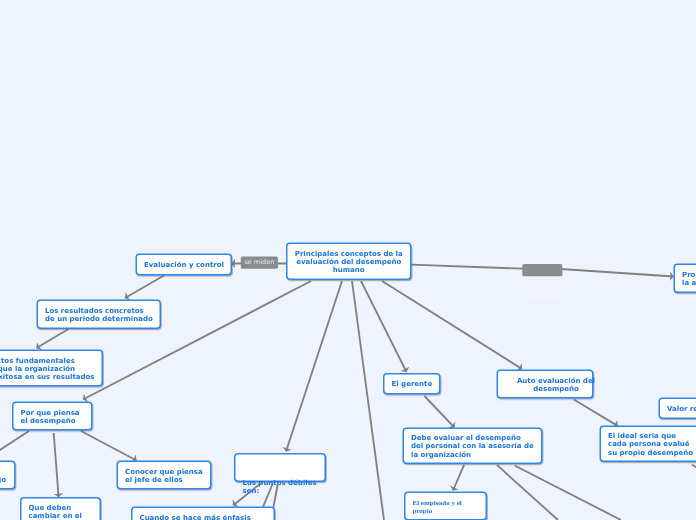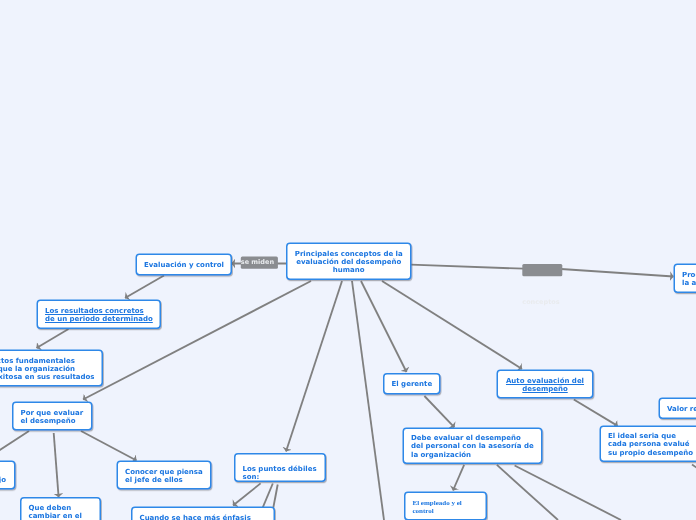--- a/index.html
+++ b/index.html
@@ -7,22 +7,22 @@
   body{width:696px;height:520px;background:#eff3fd;overflow:hidden;
        font-family:"DejaVu Sans",sans-serif;
        -webkit-font-smoothing:antialiased;}
   #stage{position:relative;width:696px;height:520px;background:#eff3fd;overflow:hidden;}
   #scene{position:absolute;left:0;top:0;}
   .ntext{position:absolute;box-sizing:border-box;color:#1a75e0;transform:translateZ(0);
          font-weight:bold;font-size:7px;line-height:8.1px;
          white-space:nowrap;pointer-events:none;}
   .ntext.ctr{text-align:center;}
   .ltext{position:absolute;box-sizing:border-box;color:#e9ebee;transform:translateZ(0);
-         font-size:6.5px;line-height:8px;white-space:nowrap;
-         font-weight:bold;}
+         font-size:6.5px;line-height:8px;white-space:nowrap;text-align:center;
+         font-weight:normal;}
 </style>
 </head>
 <body>
 
 <div id="stage">
   <svg id="scene" viewBox="0 0 696 520" width="696" height="520">
     <defs>
       <marker id="arrow" markerWidth="3.7" markerHeight="10" refX="3.6" refY="5" orient="auto" markerUnits="userSpaceOnUse">
         <path d="M0,0 L3.7,5 L0,10 L0.6,5 z" fill="#808080"></path>
       </marker>
@@ -84,67 +84,67 @@
         <div>evaluación del desempeño</div>
         <div>humano</div>
       </div>
       <div class="ntext" style="left: 144px; top: 261.2px; width: 79.5px;">
         <div>Evaluación y control</div>
       </div>
       <div class="ntext" style="left: 682px; top: 270.9px; width: 70px;">
         <div>Proceso que mide</div>
         <div>la actitud</div>
       </div>
-      <div class="ntext" style="left: 45px; top: 306.9px; width: 107.5px; text-decoration: underline;">
+      <div class="ntext" style="left: 45px; top: 306.9px; width: 107.5px;">
         <div>Los resultados concretos</div>
         <div>de un periodo determinado</div>
       </div>
       <div class="ntext" style="left: -22.5px; top: 356.6px; width: 117px;">
         <div>Aspectos fundamentales</div>
         <div>para que la organización</div>
         <div>sea exitosa en sus resultados</div>
       </div>
       <div class="ntext" style="left: 391.5px; top: 380.45px; width: 40.5px; text-align: right;">
         <div>El gerente</div>
       </div>
-      <div class="ntext ctr" style="left: 505px; top: 376.65px; width: 80px; text-decoration: underline;">
+      <div class="ntext ctr" style="left: 516px; top: 376.65px; width: 80px;">
         <div>Auto evaluación del</div>
         <div>desempeño</div>
       </div>
       <div class="ntext" style="left: 667px; top: 404.95px; width: 76px;">
         <div>Valor remunerativo</div>
       </div>
       <div class="ntext" style="left: 20.5px; top: 408.65px; width: 63.5px;">
-        <div>Por que evaluar</div>
+        <div>Por que piensa</div>
         <div>el desempeño</div>
       </div>
       <div class="ntext" style="left: 411px; top: 434.35px; width: 123px;">
         <div>Debe evaluar el desempeño</div>
         <div>del personal con la asesoría de</div>
         <div>la organización</div>
       </div>
       <div class="ntext" style="left: 608px; top: 432.35px; width: 85px;">
         <div>El ideal seria que</div>
         <div>cada persona evalué</div>
         <div>su propio desempeño</div>
       </div>
       <div class="ntext" style="left: -32px; top: 475.75px; width: 39px;">
         <div>el trabajo</div>
       </div>
       <div class="ntext" style="left: 125px; top: 467.65px; width: 78px;">
         <div>Conocer que piensa</div>
         <div>el jefe de ellos</div>
       </div>
-      <div class="ntext" style="left: 242.5px; top: 465px; width: 75px;">
+      <div class="ntext" style="left: 242.5px; top: 479px; width: 75px;">
         <div>Los puntos débiles</div>
         <div>son:</div>
       </div>
       <div class="ntext" style="left: 412.5px; top: 498.65px; width: 66px; font-family: Liberation Serif, serif;">
         <div>El empleado y el</div>
-        <div>control</div>
+        <div>propio</div>
       </div>
       <div class="ntext" style="left: 28.5px; top: 504.15px; width: 64px;">
         <div>Que deben</div>
         <div>cambiar en el</div>
       </div>
       <div class="ntext" style="left: 139.5px; top: 513.65px; width: 127px;">
         <div>Cuando se hace más énfasis</div>
       </div>
       <div class="ltext" style="left: 240.8px; top: 258.3px; width: 37.1px;">se miden</div>
       <div class="ltext" style="left: 522.3px; top: 265.7px; width: 40px; margin-top: 32px;">conceptos</div>

